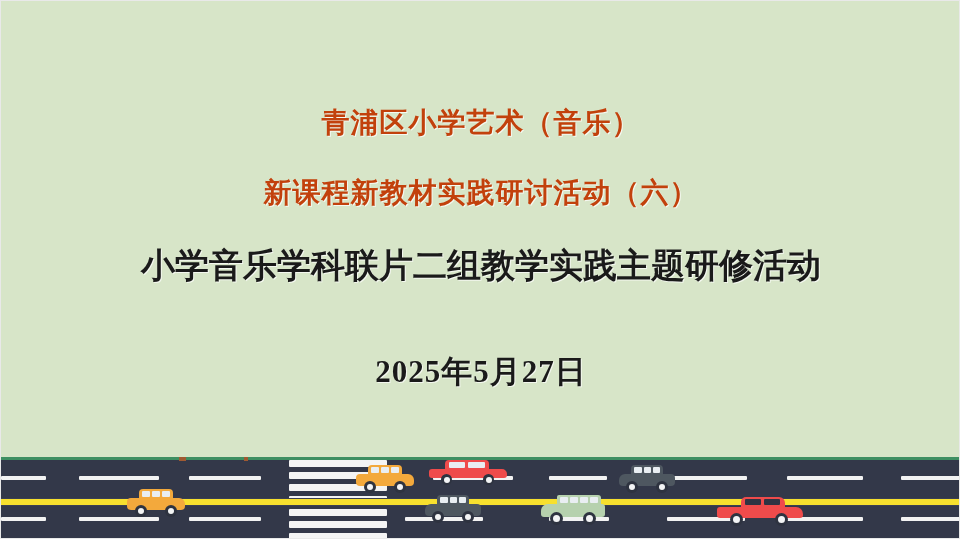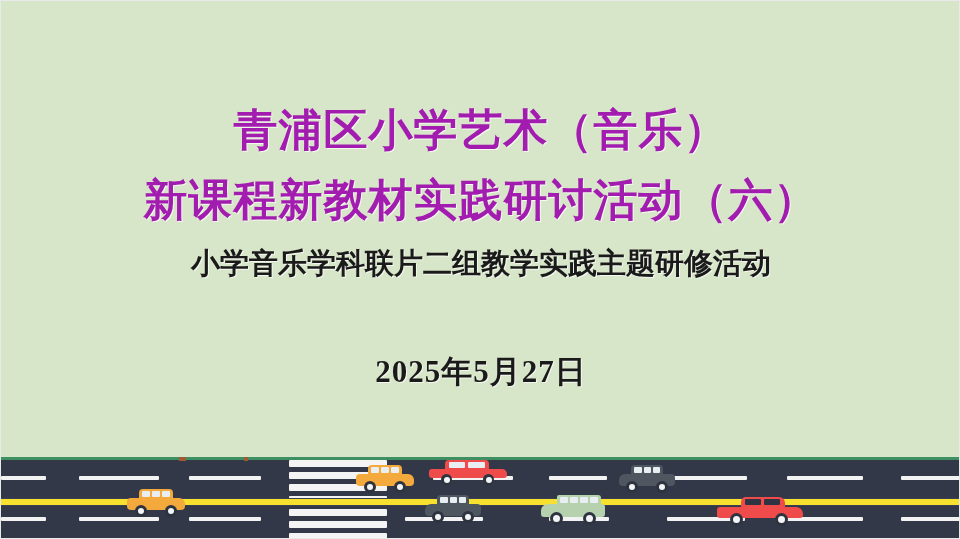--- a/index.html
+++ b/index.html
@@ -20,39 +20,39 @@
 
   
   #text-block {
     position: absolute;
     left: 0;
     top: 0;
     width: 960px;
     text-align: center;
   }
   .title-line {
-    color: #a21caf;
+    color: #c2410c;
     font-weight: bold;
-    font-size: 44px;
+    font-size: 28px;
     letter-spacing: 1px;
     line-height: 1.0;
     text-shadow: 1px 1px 0 rgba(255,255,255,0.75);
     white-space: nowrap;
   }
   #title-line-1 { position: absolute; left: 0; top: 108px; width: 960px; }
   #title-line-2 { position: absolute; left: 0; top: 178px; width: 960px; }
 
   #subtitle {
     position: absolute;
     left: 0;
     top: 248px;
     width: 960px;
     color: #1a1a1a;
     font-weight: bold;
-    font-size: 29px;
+    font-size: 34px;
     line-height: 1.0;
     letter-spacing: 0px;
     text-shadow: 1px 1px 0 rgba(255,255,255,0.7);
     white-space: nowrap;
   }
   #event-date {
     position: absolute;
     left: 0;
     top: 355px;
     width: 960px;

